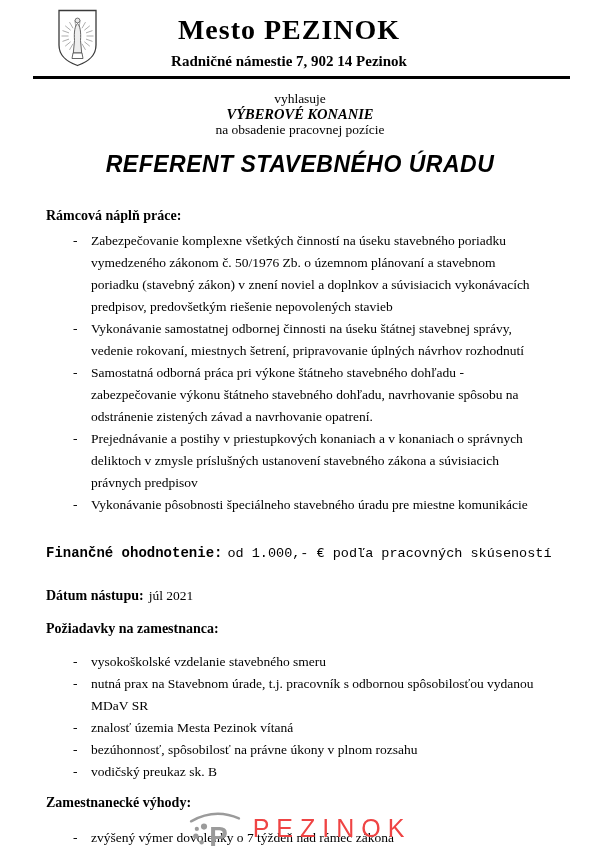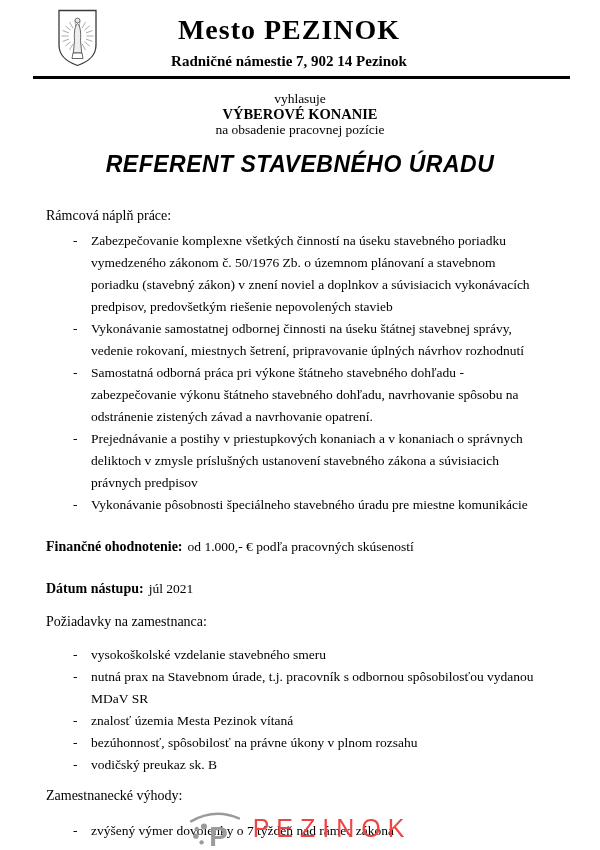--- a/index.html
+++ b/index.html
@@ -9,41 +9,41 @@
   }
   
   .header{position:relative;}
   .crest{position:absolute;left:57px;top:9px;width:41px;height:58px;}
   .header-text{padding-top:10px;text-align:center;margin-right:22px;}
   .org-name{font-size:28px;font-weight:bold;line-height:40px;letter-spacing:1px;}
   .address{font-size:15px;font-weight:bold;line-height:17px;margin-top:3px;}
   .rule{height:3px;background:#000;margin:6px 30px 0 33px;}
   
   .announcement{margin-top:12px;text-align:center;font-size:13.5px;line-height:15.5px;}
-  .announcement .a2{font-weight:bold;font-size:14.5px;}
+  .announcement .a2{font-weight:bold;font-size:14.5px;font-style:italic;}
   .position-title{
     margin:12px 0 0 0;text-align:center;
     font-family:"Liberation Sans", sans-serif;font-style:italic;font-weight:bold;
     font-size:23px;line-height:28px;letter-spacing:0.5px;
   }
   
-  .section-heading{font-size:14px;font-weight:normal;line-height:16px;margin:0 0 0 46px;}
+  .section-heading{font-size:14px;font-weight:bold;line-height:16px;margin:0 0 0 46px;}
   .h-scope{margin-top:30px;}
   .h-req{margin-top:14px;}
   .h-ben{margin-top:12px;}
   ul.dashes{list-style:none;margin:6px 0 0 0;padding:0;}
   ul.dashes li{display:flex;font-size:13.5px;line-height:22px;}
   ul.dashes .dash{width:18px;margin-left:73px;flex:none;}
   ul.dashes .li-text{width:455px;}
   ul.req{margin-top:14px;}
   ul.ben{margin-top:16px;}
   .kv{margin:0 0 0 46px;font-size:13.5px;line-height:22px;}
   .kv-label{font-weight:bold;font-size:14px;}
   .kv-value{margin-left:5px;}
-  .kv-salary{margin-top:20px;}
+  .kv-salary{margin-top:26px;font-family:Liberation Mono, monospace;}
   .kv-date{margin-top:20px;}
   
   .footer{
     position:absolute;left:0;top:806px;width:100%;
     display:flex;align-items:center;justify-content:center;gap:12px;
   }
   .wordmark{
     font-family:"Liberation Sans", sans-serif;font-size:25px;color:#ef4444;
     letter-spacing:7px;font-weight:400;
   }

